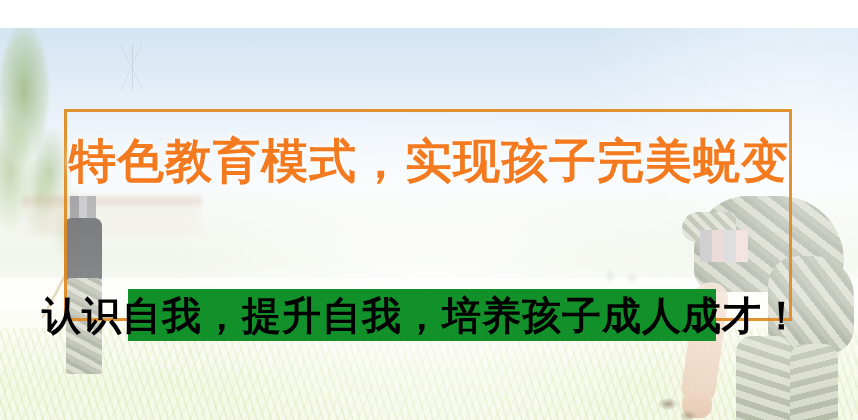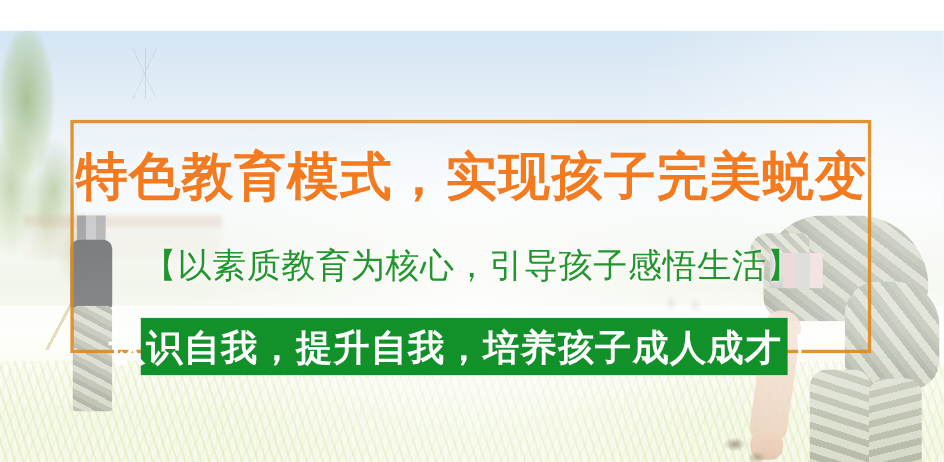--- a/index.html
+++ b/index.html
@@ -243,23 +243,23 @@
     position: absolute;
     left: 128px; top: 261px;
     width: 588px; height: 52px;
     background: #12912a;
     display: flex;
     align-items: center;
     justify-content: center;
   }
   #cta-text {
     font-family: "DejaVu Sans", "Liberation Sans", sans-serif;
-    font-size: 33px;
+    font-size: 39px;
     font-weight: bold;
-    color: #ffffff;
+    color: #000000;
     letter-spacing: 1px;
     white-space: nowrap;
     line-height: 1;
   }
 </style>
 </head>
 <body>
 
 <div id="banner">
 
@@ -294,19 +294,18 @@
     <div class="pr-plant"></div>
   </div>
 
   <div class="bg-layer bg-bloom"></div>
   <div class="bg-layer bg-haze"></div>
 
   <div id="frame"></div>
 
   <div id="headline">特色教育模式，实现孩子完美蜕变</div>
 
-  <div id="subtitle">【以素质教育为核心，引导孩子感悟生活】</div>
 
   <div id="cta-banner">
     <span id="cta-text">认识自我，提升自我，培养孩子成人成才！</span>
   </div>
 
 </div>
 
 </body></html>

